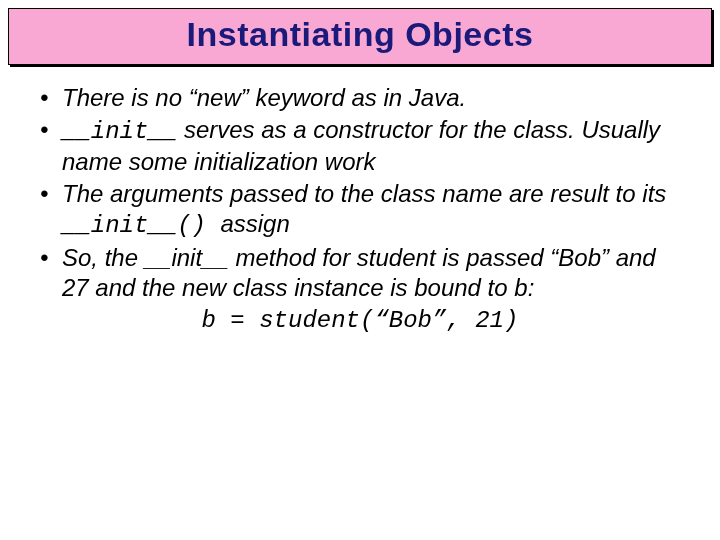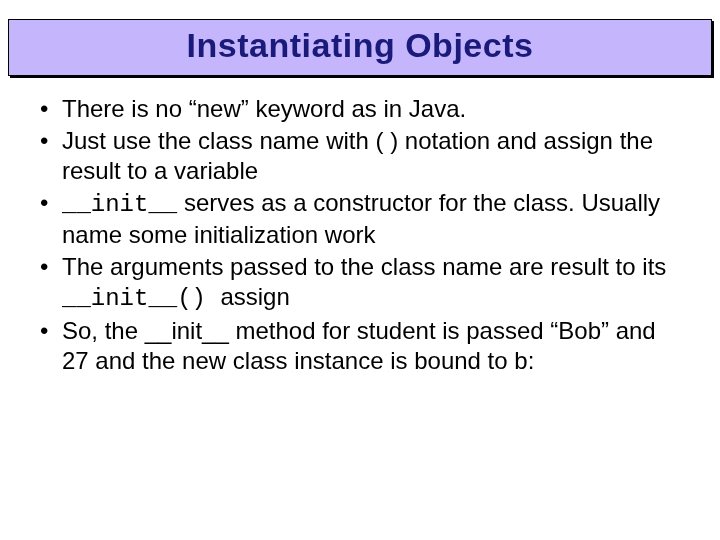--- a/index.html
+++ b/index.html
@@ -11,35 +11,36 @@
     font-family: Arial, Helvetica, sans-serif;
     color: #000000;
   }
   .slide {
     width: 720px;
     height: 540px;
     position: relative;
     box-sizing: border-box;
   }
   .title-bar {
-    margin: 19px 8px 0 8px;
-    background: #c4b5fd;
+    margin: 8px 8px 0 8px;
+    background: #f9a8d4;
     border: 1px solid #000000;
     box-shadow: 2px 2px 0 #000000;
     padding: 6px 10px 10px 10px;
     text-align: center;
   }
   .title-text {
     font-size: 34px;
     font-weight: bold;
     color: #1a1a7a;
     letter-spacing: 0.5px;
   }
   .content {
     margin: 18px 40px 0 40px;
+    font-style: italic;
   }
   ul.bullets {
     list-style: none;
     padding: 0;
     margin: 0;
   }
   ul.bullets > li {
     position: relative;
     padding-left: 22px;
     font-size: 24px;
@@ -73,27 +74,25 @@
   <div class="title-bar">
     <span class="title-text">Instantiating Objects</span>
   </div>
 
   <div class="content">
     <ul class="bullets">
       <li>
         <span>There is no “new” keyword as in Java.</span>
       </li>
       <li>
-        <span>Just use the class name with ( ) notation and assign the result to a variable</span>
-      </li>
-      <li>
         <span class="mono">__init__</span><span> serves as a constructor for the class. Usually name some initialization work</span>
       </li>
       <li>
         <span>The arguments passed to the class name are result to its </span><span class="mono"> __init__() </span><span> assign</span>
       </li>
       <li>
         <span>So, the __init__ method for student is passed “Bob” and 27 and the new class instance is bound to b:</span>
       </li>
     </ul>
+    <div class="code-line">b = student(“Bob”, 21)</div>
   </div>
 
 </div>
 
 </body></html>

